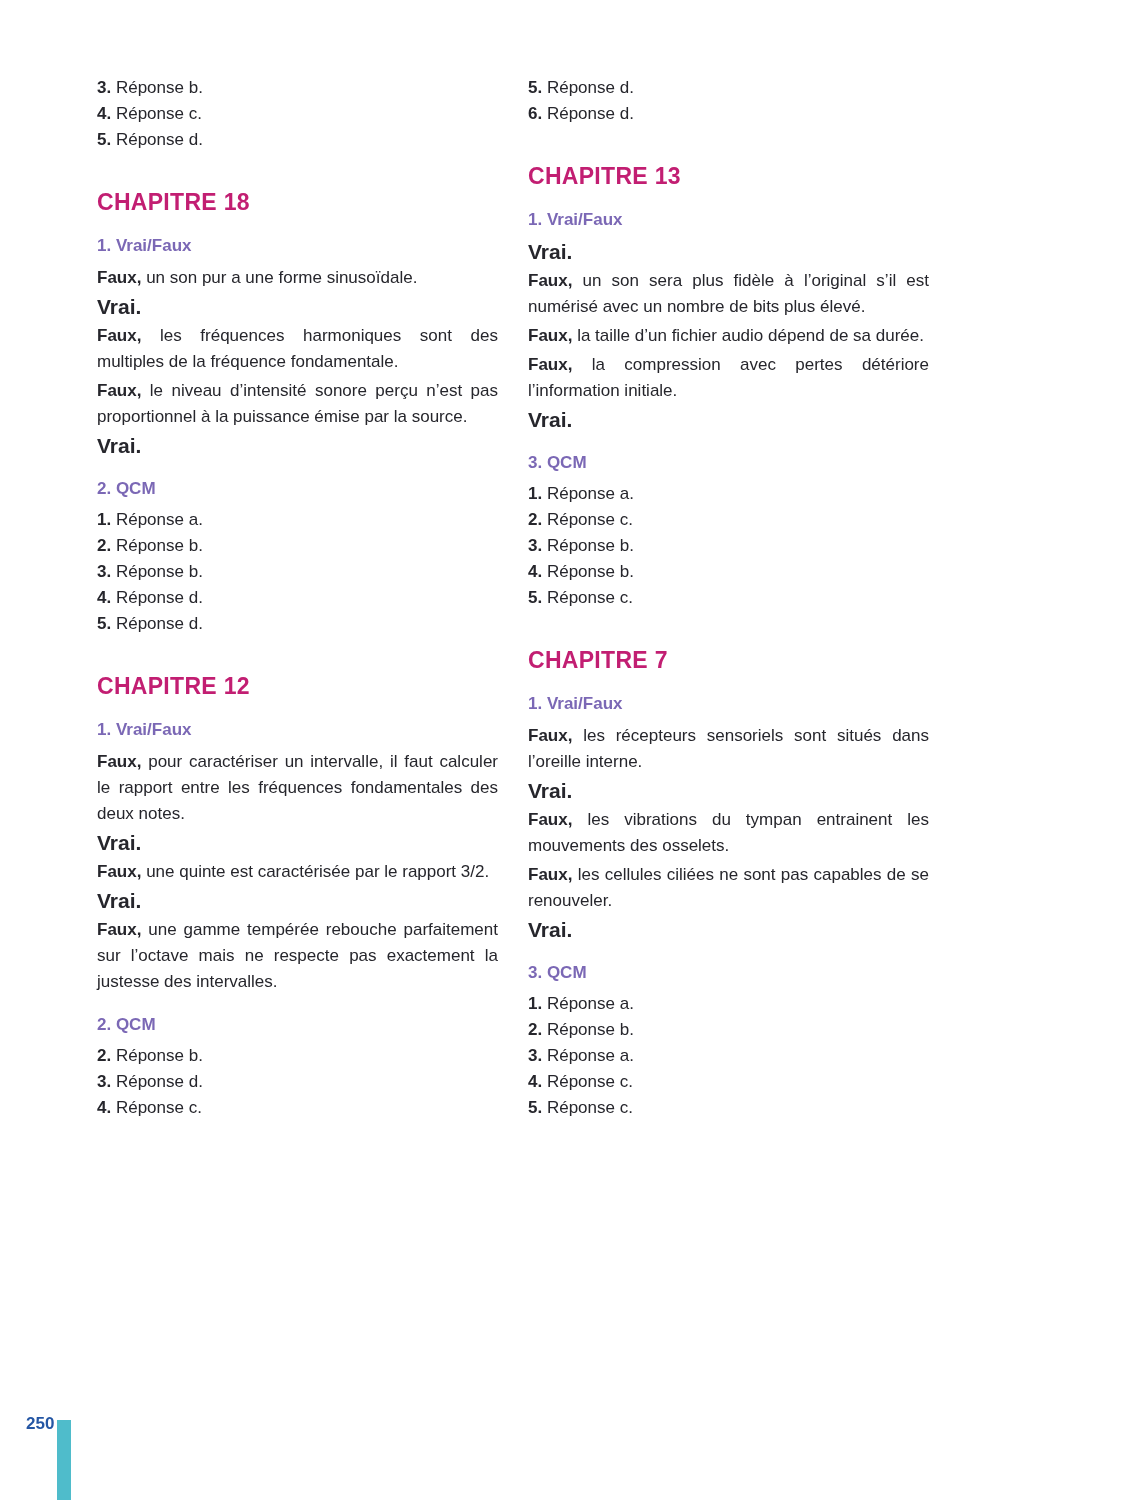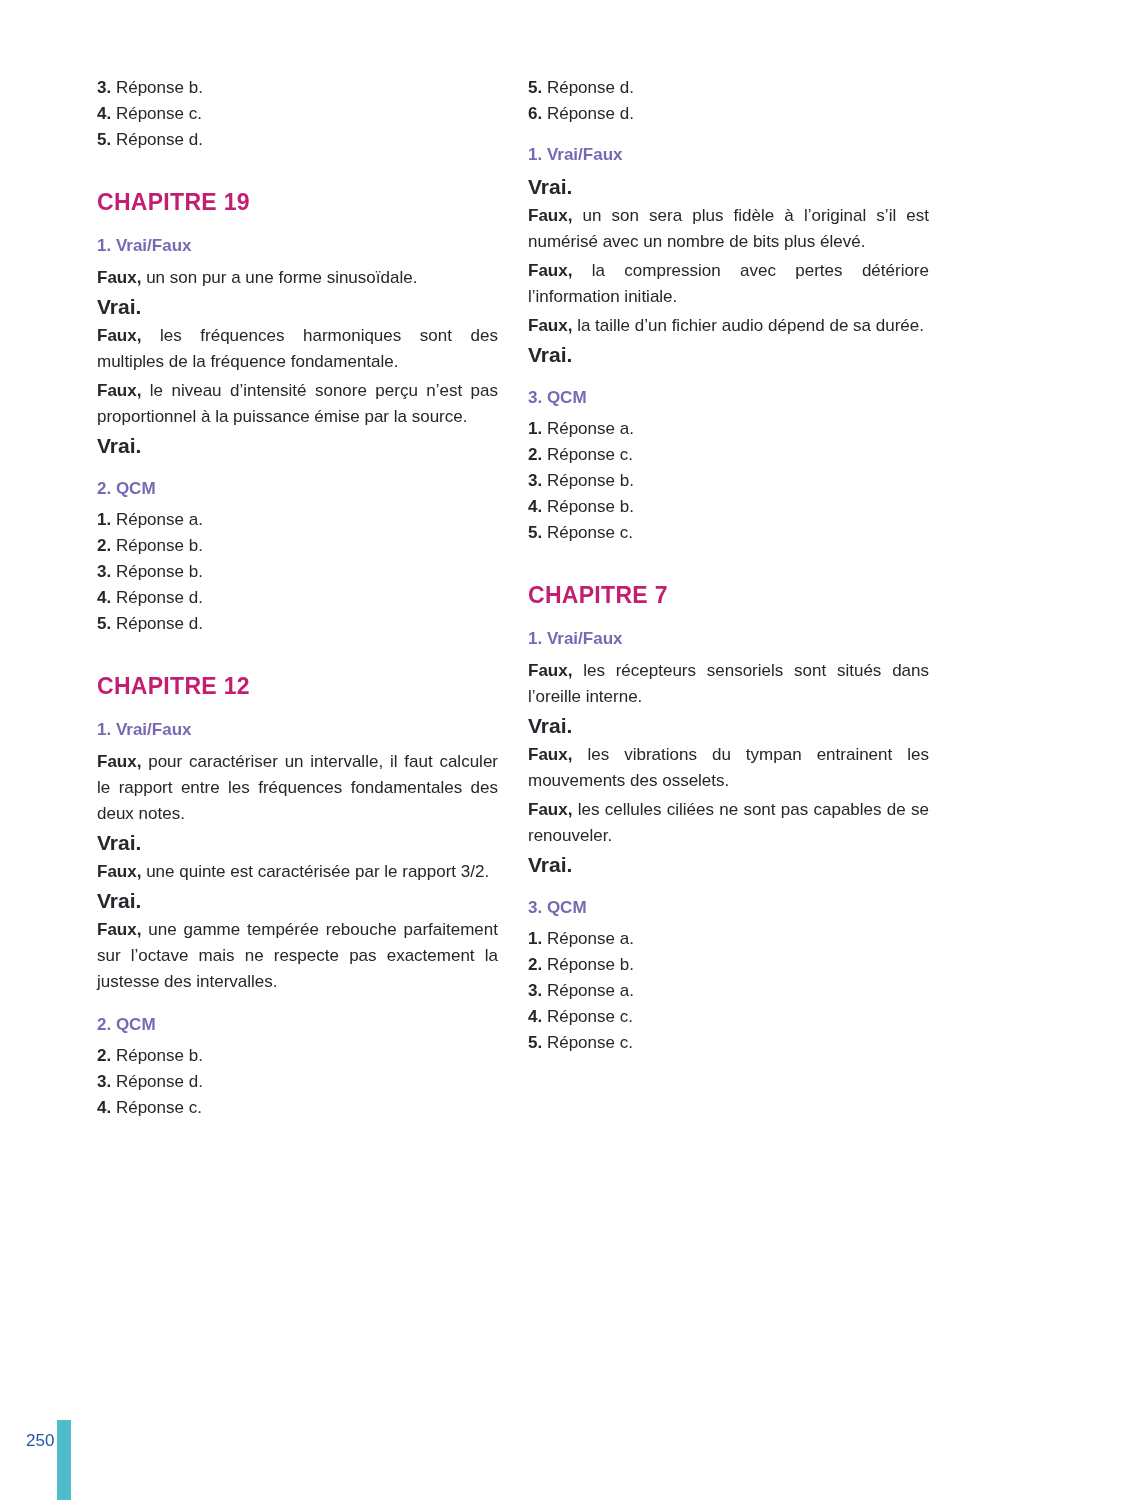--- a/index.html
+++ b/index.html
@@ -49,23 +49,23 @@
   .vrai{
     font-size:21px;
     line-height:26px;
     font-weight:bold;
     margin:0 0 3px 0;
   }
   .qcm-list{margin-top:2px;}
   .pagenum{
     position:absolute;
     left:26px;
-    bottom:49px;
+    bottom:66px;
     font-size:17px;
-    font-weight:normal;
+    font-weight:bold;
     color:#2456a4;
   }
   .accent-bar{
     position:absolute;
     left:57px;
     bottom:0;
     width:14px;
     height:80px;
     background:#4fbccb;
   }
@@ -77,21 +77,21 @@
   <div class="columns">
 
     <div class="col">
 
       <div>
         <p class="ans"><b>3.</b> <span>Réponse b.</span></p>
         <p class="ans"><b>4.</b> <span>Réponse c.</span></p>
         <p class="ans"><b>5.</b> <span>Réponse d.</span></p>
       </div>
 
-      <h2 class="chapter-title">CHAPITRE 19</h2>
+      <h2 class="chapter-title">CHAPITRE 18</h2>
 
       <p class="subheading">1. Vrai/Faux</p>
       <p class="para"><b>Faux,</b><span> un son pur a une forme sinusoïdale.</span></p>
       <p class="vrai">Vrai.</p>
       <p class="para"><b>Faux,</b><span> les fréquences harmoniques sont des multiples de la fréquence fondamentale.</span></p>
       <p class="para"><b>Faux,</b><span> le niveau d’intensité sonore perçu n’est pas proportionnel à la puissance émise par la source.</span></p>
       <p class="vrai">Vrai.</p>
 
       <p class="subheading">2. QCM</p>
       <div class="qcm-list">
@@ -120,26 +120,27 @@
 
     </div>
 
     <div class="col">
 
       <div>
         <p class="ans"><b>5.</b> <span>Réponse d.</span></p>
         <p class="ans"><b>6.</b> <span>Réponse d.</span></p>
       </div>
 
+      <h2 class="chapter-title">CHAPITRE 13</h2>
 
       <p class="subheading">1. Vrai/Faux</p>
       <p class="vrai">Vrai.</p>
       <p class="para"><b>Faux,</b><span> un son sera plus fidèle à l’original s’il est numérisé avec un nombre de bits plus élevé.</span></p>
+      <p class="para"><b>Faux,</b><span> la taille d’un fichier audio dépend de sa durée.</span></p>
       <p class="para"><b>Faux,</b><span> la compression avec pertes détériore l’information initiale.</span></p>
-      <p class="para"><b>Faux,</b><span> la taille d’un fichier audio dépend de sa durée.</span></p>
       <p class="vrai">Vrai.</p>
 
       <p class="subheading">3. QCM</p>
       <div class="qcm-list">
         <p class="ans"><b>1.</b> <span>Réponse a.</span></p>
         <p class="ans"><b>2.</b> <span>Réponse c.</span></p>
         <p class="ans"><b>3.</b> <span>Réponse b.</span></p>
         <p class="ans"><b>4.</b> <span>Réponse b.</span></p>
         <p class="ans"><b>5.</b> <span>Réponse c.</span></p>
       </div>

